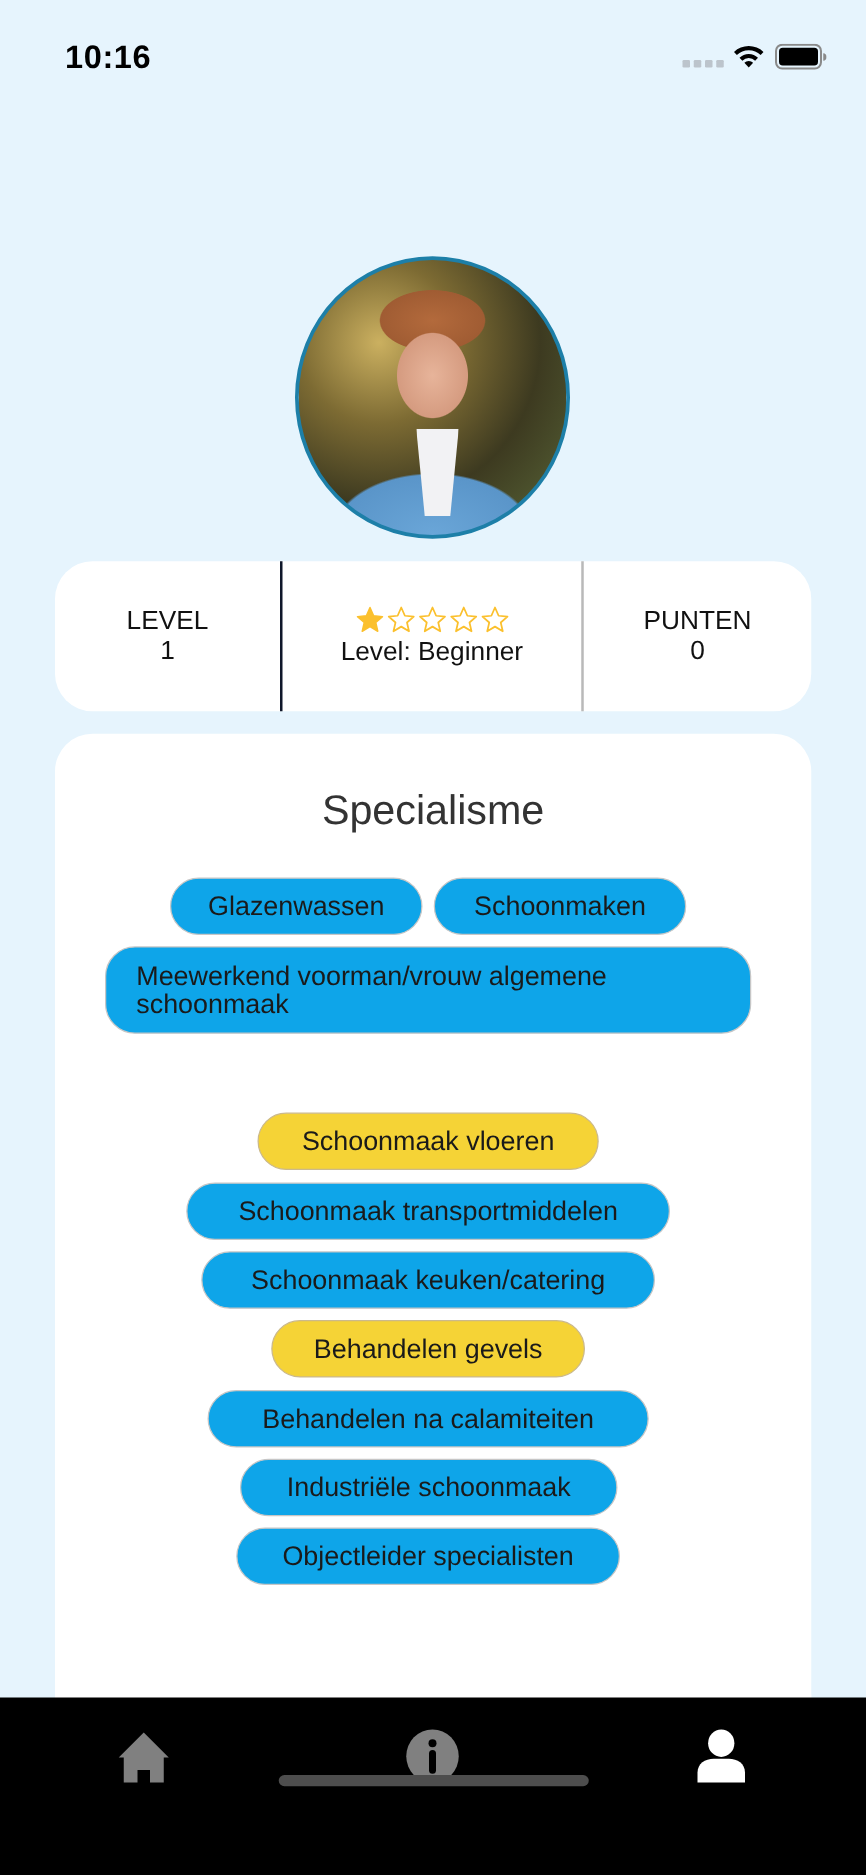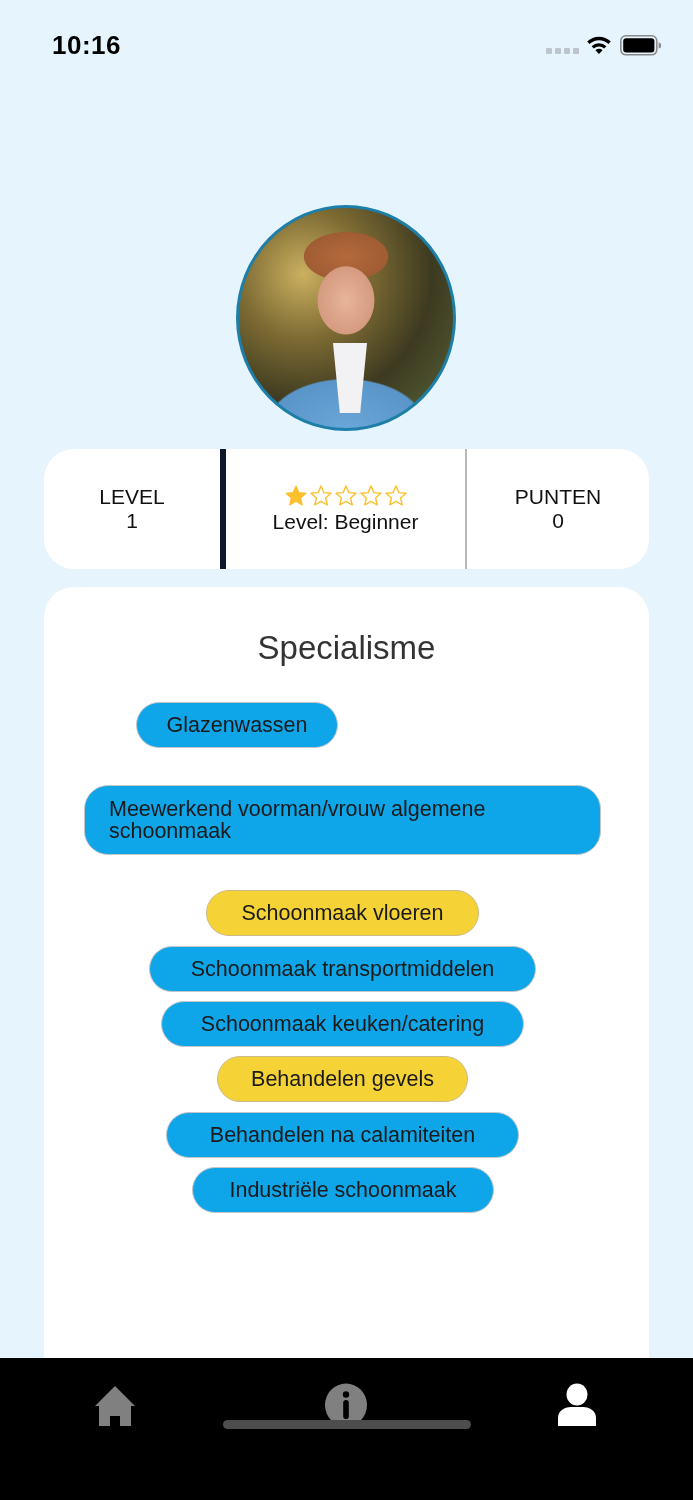--- a/index.html
+++ b/index.html
@@ -33,21 +33,21 @@
       position: absolute; left: 94px; top: 135px; width: 34px; height: 70px;
       background: #f2f2f4; clip-path: polygon(0 0, 100% 0, 80% 100%, 20% 100%);
     }
 
     
     .stats-card {
       position: absolute; left: 44px; top: 449px; width: 605px; height: 120px;
       background: #fff; border-radius: 30px; display: flex;
     }
     .stat { display: flex; flex-direction: column; align-items: center; justify-content: center; text-align: center; }
-    .stat-level { width: 182px; border-right: 6px solid #0f172a; }
+    .stat-level { width: 182px; border-right: 2px solid #0f172a; }
     .stat-rank { width: 241px; border-right: 2px solid #b9b9b9; align-items: center; }
     .stat-points { flex: 1; border-radius: 30px; }
     .stat-label, .stat-value { font-size: 21px; line-height: 24px; color: #111; }
     .stars { display: flex; gap: 1px; margin-bottom: 2px; }
     .star { width: 24px; height: 24px; }
     .rank-text { font-size: 21px; line-height: 24px; color: #111; }
 
     
     .spec-card {
       position: absolute; left: 44px; top: 587px; width: 605px; height: 882px;
@@ -133,27 +133,29 @@
     <div class="stat stat-points">
       <div class="stat-label">PUNTEN</div>
       <div class="stat-value">0</div>
     </div>
   </div>
 
   <div class="spec-card">
     <div class="spec-title">Specialisme</div>
 
     <div class="chip" style="left:92px; top:115px; width:202px; height:46px;">Glazenwassen</div>
-    <div class="chip multi" style="left:40px; top:170px; width:517px; height:70px;margin-top:28px;">Meewerkend voorman/vrouw algemene schoonmaak</div>
+    <div class="chip" style="left:303px; top:115px; width:202px; height:46px;">Schoonmaken</div>
+    <div class="chip multi" style="left:40px; top:170px; width:517px; height:70px;">Meewerkend voorman/vrouw algemene schoonmaak</div>
     <div class="chip" style="left:105px; top:359px; width:387px; height:46px;">Schoonmaak transportmiddelen</div>
     <div class="chip selected" style="left:162px; top:303px; width:273px; height:46px;">Schoonmaak vloeren</div>
     <div class="chip selected" style="left:173px; top:469px; width:251px; height:46px;">Behandelen gevels</div>
     <div class="chip" style="left:117px; top:414px; width:363px; height:46px;">Schoonmaak keuken/catering</div>
     <div class="chip" style="left:122px; top:525px; width:353px; height:46px;">Behandelen na calamiteiten</div>
     <div class="chip" style="left:148px; top:580px; width:302px; height:46px;">Industriële schoonmaak</div>
+    <div class="chip" style="left:145px; top:635px; width:307px; height:46px;">Objectleider specialisten</div>
   </div>
 
   <div class="next-card"></div>
 
   <div class="tab-bar">
     <div class="tab tab-home">
       <svg width="44" height="44" viewBox="0 0 44 44">
         <path d="M22 3 L42 23 L38 23 L38 43 L27 43 L27 33 L17 33 L17 43 L6 43 L6 23 L2 23 Z" fill="#808080"></path>
       </svg>
     </div>

